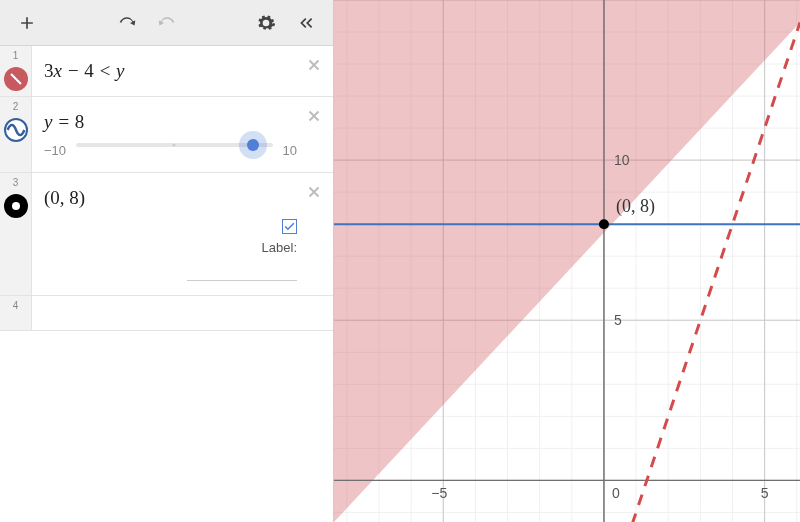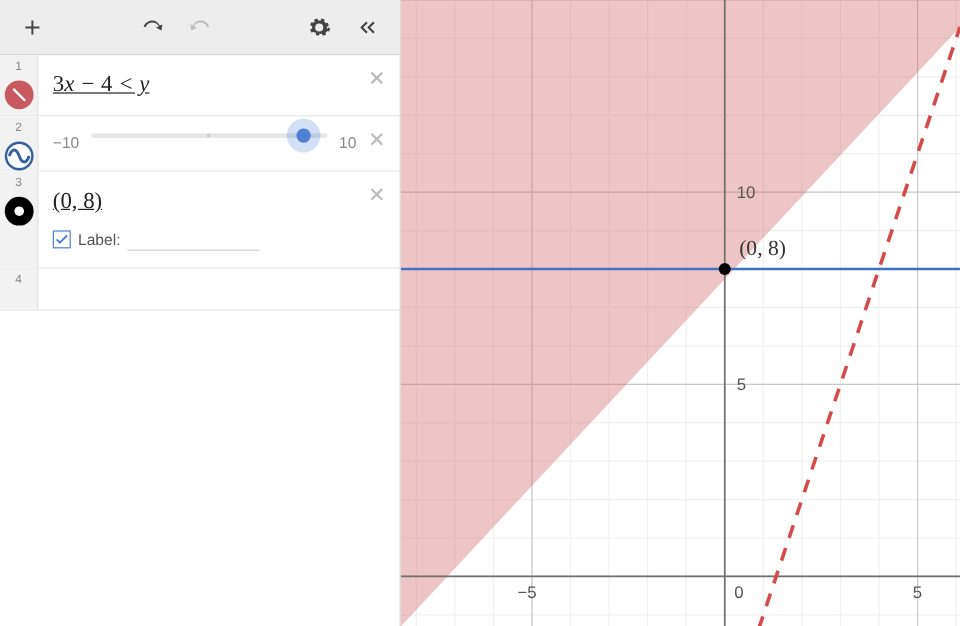--- a/index.html
+++ b/index.html
@@ -16,30 +16,30 @@
   .row { position: relative; border-bottom: 1px solid #e3e3e3; background: #fff; display: flex; }
   .row-gutter { width: 32px; background: #f2f2f2; border-right: 1px solid #e3e3e3; position: relative; display: flex; flex-direction: column; align-items: center; padding-top: 4px; }
   .row-num { font-size: 10px; color: #888; }
   .row-icon { width: 24px; height: 24px; border-radius: 50%; margin-top: 6px; display:flex; align-items:center; justify-content:center;}
   .row-icon.ineq { background: #c85a5f; }
   .row-icon.ineq::after { content:""; width:14px; height:2px; background:#fff; transform:rotate(45deg);}
   .row-icon.curve { background: #fff; border: 2px solid #34609e; position:relative; overflow:hidden;}
   .row-icon.point { background: #000; }
   .row-icon.point::after{content:"";width:8px;height:8px;background:#fff;border-radius:50%;}
   .row-body { flex: 1; padding: 14px 36px 14px 12px; display:flex; flex-direction:column; gap:10px;}
-  .expr { font-family: "Times New Roman", serif; font-size: 19px; font-style: italic; color:#222;text-decoration:underline;}
+  .expr { font-family: "Times New Roman", serif; font-size: 19px; font-style: italic; color:#222;}
   .expr .num { font-style: normal; }
   .row-close { position: absolute; right: 8px; top: 8px; width: 22px; height: 22px; color: #bcbcbc; cursor:pointer; display:flex;align-items:center;justify-content:center;}
   .row-close svg{width:18px;height:18px;}
 
   .slider-row { display:flex; gap:10px; font-size:13px; color:#888;}
   .slider-track { position:relative; flex:1; height:4px; background:#e6e6e6; border-radius:2px;}
   .slider-tick { position:absolute; left:50%; top:50%; width:3px; height:3px; background:#ccc; border-radius:50%; transform:translate(-50%,-50%);}
   .slider-thumb { position:absolute; top:50%; transform:translate(-50%,-50%); width:12px; height:12px; background:#4f80d6; border-radius:50%; box-shadow:0 0 0 8px rgba(79,128,214,0.25);}
-  .label-row { display:flex; align-items:center; gap:6px; font-size:13px; color:#555; padding-left:0;}
+  .label-row { display:flex; align-items:flex-end; gap:6px; font-size:13px; color:#555; padding-left:0;flex-direction:column;}
   .label-check { width:15px;height:15px;border:1px solid #4f80d6;display:flex;align-items:center;justify-content:center;color:#4f80d6;}
   .label-check svg{width:13px;height:13px;}
   .label-input { border:none; border-bottom:1px solid #ccc; width:110px; font-size:13px; padding:2px 0;}
   .row.empty .row-body {min-height:34px; padding:8px;}
   .row.empty .row-gutter {padding-top:4px;}
 
   .graph { position: relative; width: 466px; height: 522px; background:#fff; }
   .graph svg { width:100%; height:100%; display:block;}
   .grid-minor { stroke:#f0f0f0; stroke-width:1;}
   .grid-major { stroke:#c9c9c9; stroke-width:1;}
@@ -107,20 +107,21 @@
       <div class="row">
         <div class="row-gutter">
           <span class="row-num">2</span>
           <div class="row-icon curve">
             <svg viewBox="0 0 24 24" width="20" height="20">
                 <path d="M2 12c3-8 7-8 10 0s7 8 10 0" fill="none" stroke="#34609e" stroke-width="3"></path>
               </svg>
           </div>
         </div>
         <div class="row-body">
+          <div class="expr">y = <span class="num">8</span></div>
           <div class="slider-row">
             <span>−10</span>
             <div class="slider-track">
               <div class="slider-tick"></div>
               <div class="slider-thumb" style="left:90%"></div>
             </div>
             <span>10</span>
           </div>
         </div>
         <div class="row-close">

